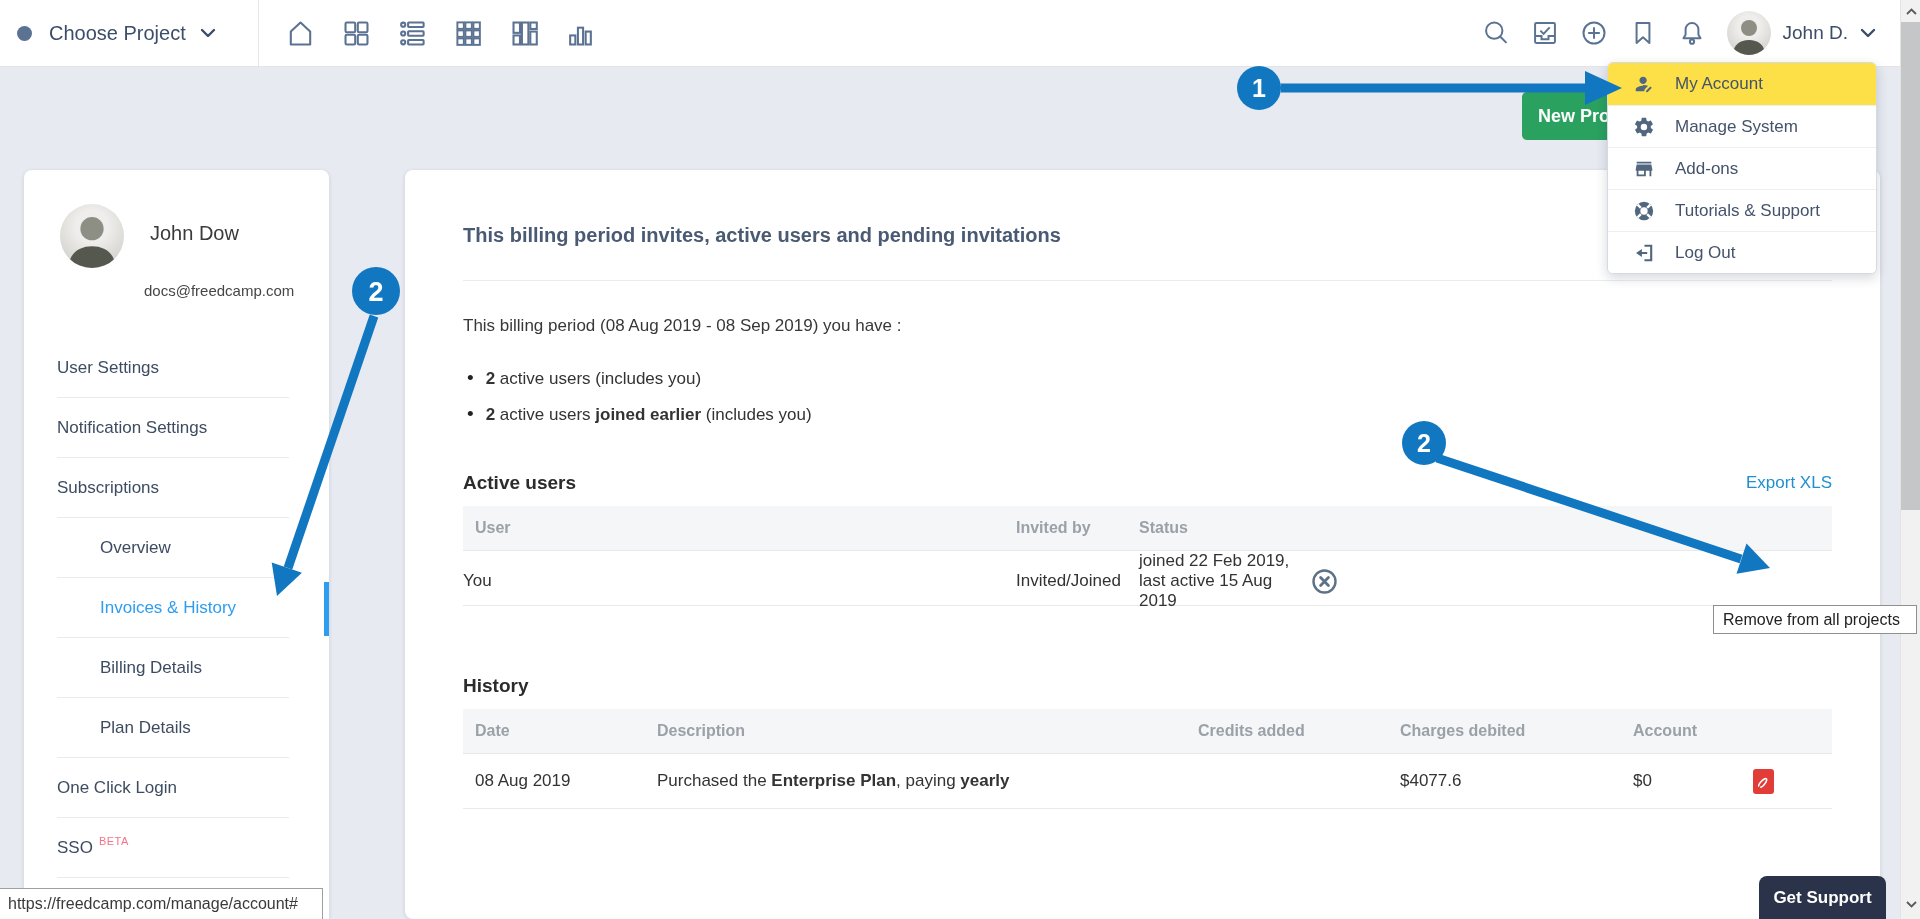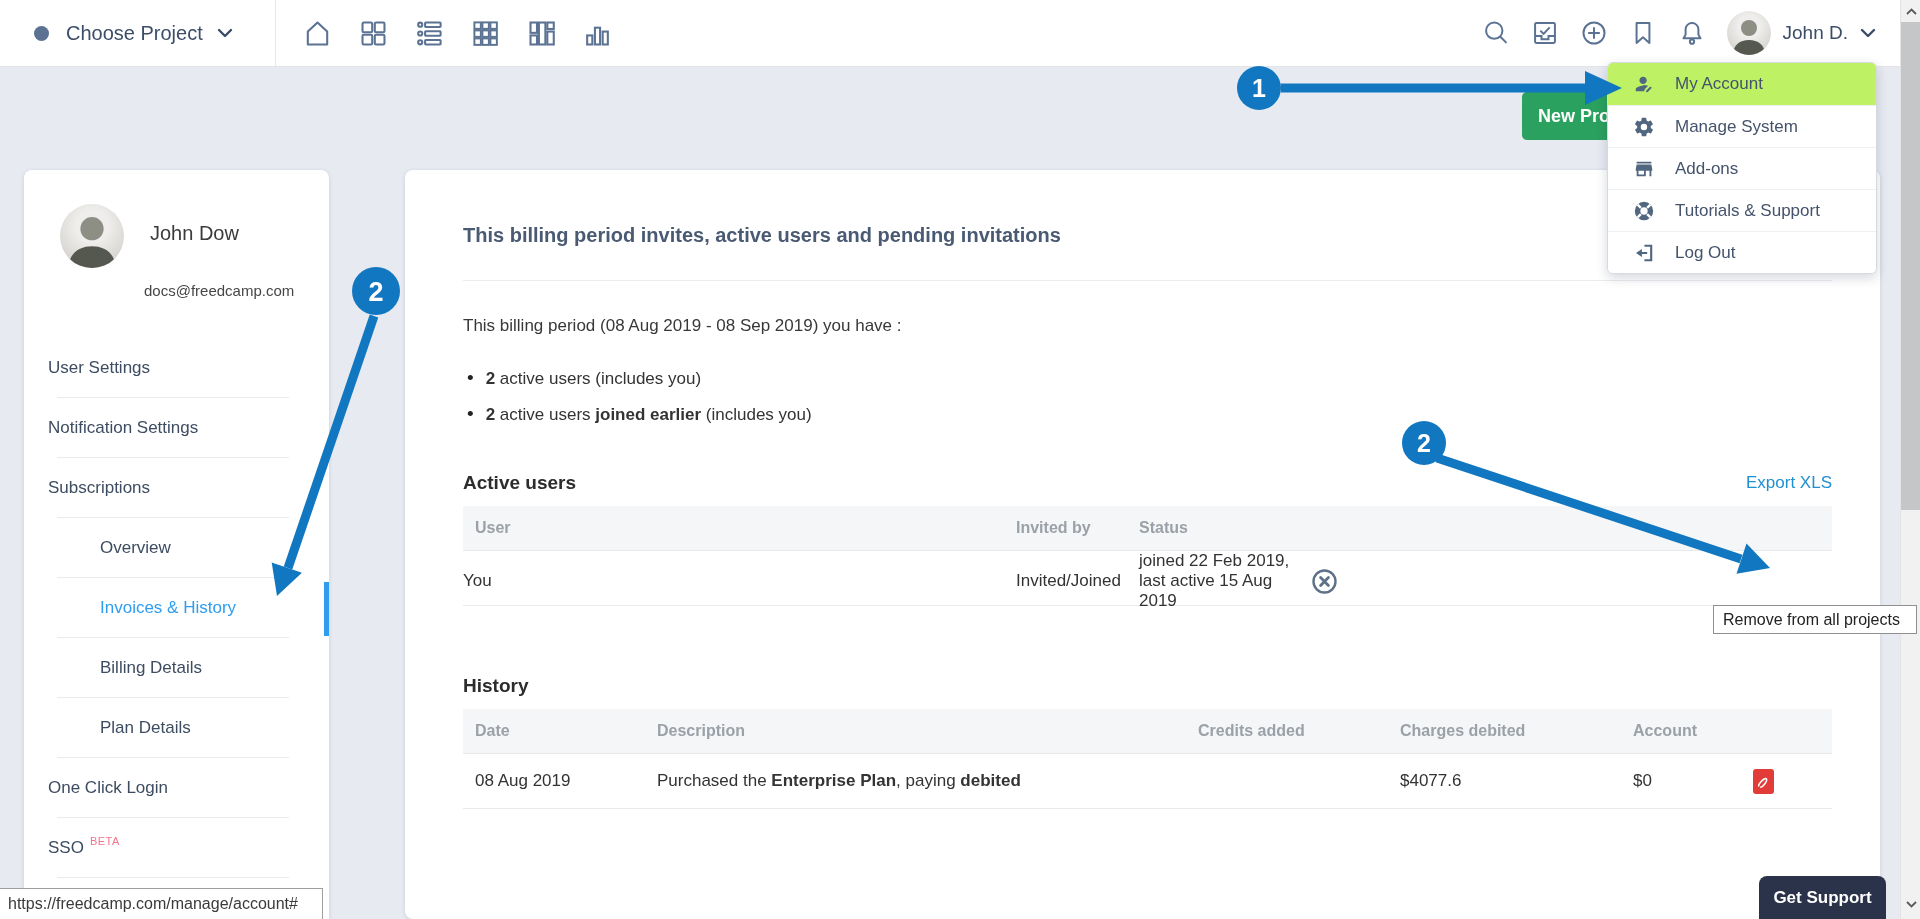--- a/index.html
+++ b/index.html
@@ -1,48 +1,48 @@
 <!DOCTYPE html>
 <html><head>
 <meta charset="utf-8">
 <style>
   *{box-sizing:border-box}
   body{margin:0;font-family:"Liberation Sans",sans-serif;background:#e7eaf1;}
   #page{position:relative;width:1920px;height:919px;background:#e7eaf1;overflow:hidden;}
 
   
   #topbar{position:absolute;left:0;top:0;width:1920px;height:67px;background:#fff;border-bottom:1px solid #e2e4e8;z-index:5;}
-  .tb-left{position:absolute;left:0;top:0;height:66px;display:flex;align-items:center;padding-left:34px;}
+  .tb-left{position:absolute;left:0;top:0;height:66px;display:flex;align-items:center;padding-left:17px;}
   .proj-dot{width:15px;height:15px;border-radius:50%;background:#5b7292;margin-right:17px;}
   .proj-label{font-size:20px;color:#3c4d68;margin-right:14px;white-space:nowrap;}
   .tb-divider{width:1px;height:66px;background:#e7e7e7;margin-left:42px;margin-right:26px;}
   .tb-icons{display:flex;align-items:center;gap:25px;}
   .tb-icon{display:flex;align-items:center;justify-content:center;cursor:pointer;}
   .tb-right{position:absolute;right:44px;top:0;height:66px;display:flex;align-items:center;gap:21px;}
   .user-chip{display:flex;align-items:center;gap:12px;cursor:pointer;}
   .user-name{font-size:19px;color:#3c4d68;white-space:nowrap;}
   .avatar{border-radius:50%;position:relative;overflow:hidden;background:radial-gradient(circle at 50% 35%,#efeeec 0 30%,#d9d8d4 70%,#c3c2be);}
   .avatar svg{position:absolute;left:0;top:0;width:100%;height:100%;}
 
   
   #new-project{position:absolute;left:1522px;top:92px;width:150px;height:48px;background:#2ba15f;border-radius:5px;color:#fff;font-size:18px;font-weight:bold;line-height:48px;padding-left:16px;white-space:nowrap;overflow:hidden;z-index:4;cursor:pointer;}
 
   
   #user-menu{position:absolute;left:1607px;top:62px;width:270px;background:#fff;border:1px solid #d5dade;border-radius:6px;box-shadow:0 4px 12px rgba(20,35,60,.18);overflow:hidden;z-index:10;}
   .menu-item{height:42px;display:flex;align-items:center;padding-left:25px;font-size:17px;color:#44536b;border-top:1px solid #edeff2;cursor:pointer;background:#fff;}
-  .menu-item:first-child{border-top:none;background:#bef264;}
+  .menu-item:first-child{border-top:none;background:#fde047;}
   .menu-icn{width:22px;height:22px;margin-right:20px;display:flex;align-items:center;justify-content:center;}
 
   
   #sidebar{position:absolute;left:24px;top:170px;width:305px;height:749px;background:#fff;border-radius:8px 8px 0 0;box-shadow:0 1px 4px rgba(25,39,62,.14);z-index:1;}
   .profile{position:relative;height:168px;padding-top:35px;}
   .profile .avatar{position:absolute;left:36px;top:34px;width:64px;height:64px;}
   .profile-name{position:absolute;left:126px;top:52px;font-size:20px;color:#3b3b3b;}
   .profile-email{position:absolute;left:120px;top:112px;font-size:15px;color:#464646;}
-  .nav-item{height:60px;display:flex;align-items:center;padding-left:24px;font-size:17px;color:#3d4c61;position:relative;cursor:pointer;}
+  .nav-item{height:60px;display:flex;align-items:center;padding-left:33px;font-size:17px;color:#3d4c61;position:relative;cursor:pointer;}
   .nav-item::after{content:"";position:absolute;left:33px;right:40px;bottom:0;height:1px;background:#e9ebee;}
   .nav-item.sub{padding-left:76px;}
   .nav-item.active{color:#2e9df0;}
   .beta{font-size:11px;color:#f2738a;margin-left:6px;position:relative;top:-7px;letter-spacing:.5px;}
   #active-indicator{position:absolute;right:0;top:412px;width:5px;height:54px;background:#2e9df0;}
 
   
   #main{position:absolute;left:405px;top:170px;width:1475px;height:749px;background:#fff;border-radius:8px;box-shadow:0 1px 4px rgba(25,39,62,.14);z-index:1;padding:0 48px 0 58px;}
   .section-title{margin-top:50px;font-size:20px;font-weight:bold;color:#4a5a73;line-height:30px;}
   .rule{height:1px;background:#ececee;margin-top:30px;}
@@ -336,21 +336,21 @@
       <div class="thead t2">
         <div class="cell-pad">Date</div>
         <div>Description</div>
         <div>Credits added</div>
         <div>Charges debited</div>
         <div>Account</div>
         <div></div>
       </div>
       <div class="trow t2">
         <div class="cell-pad">08 Aug 2019</div>
-        <div><span>Purchased the </span><b>Enterprise Plan</b><span>, paying </span><b>debited</b></div>
+        <div><span>Purchased the </span><b>Enterprise Plan</b><span>, paying </span><b>yearly</b></div>
         <div></div>
         <div>$4077.6</div>
         <div>$0</div>
         <div class="pdf-btn">
           <svg width="21" height="25" viewBox="0 0 21 25">
               <rect width="21" height="25" rx="3" fill="#e23c39"></rect>
               <path d="M6 17.5c-1.6-1.6 5.6-9.7 7.3-7.7 1.6 1.9-3.9 9.5-6.1 8.1" stroke="#fff" stroke-width="1.6" fill="none"></path>
             </svg>
         </div>
       </div>

